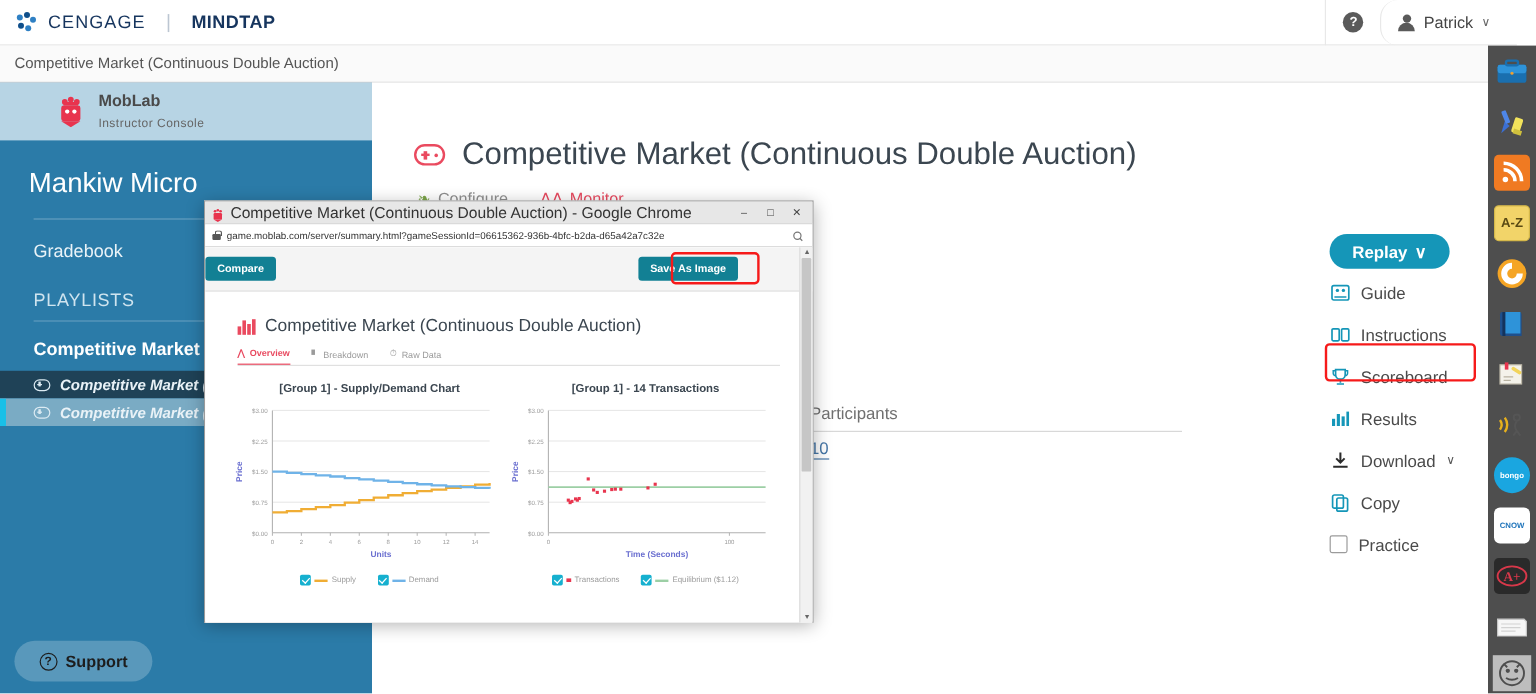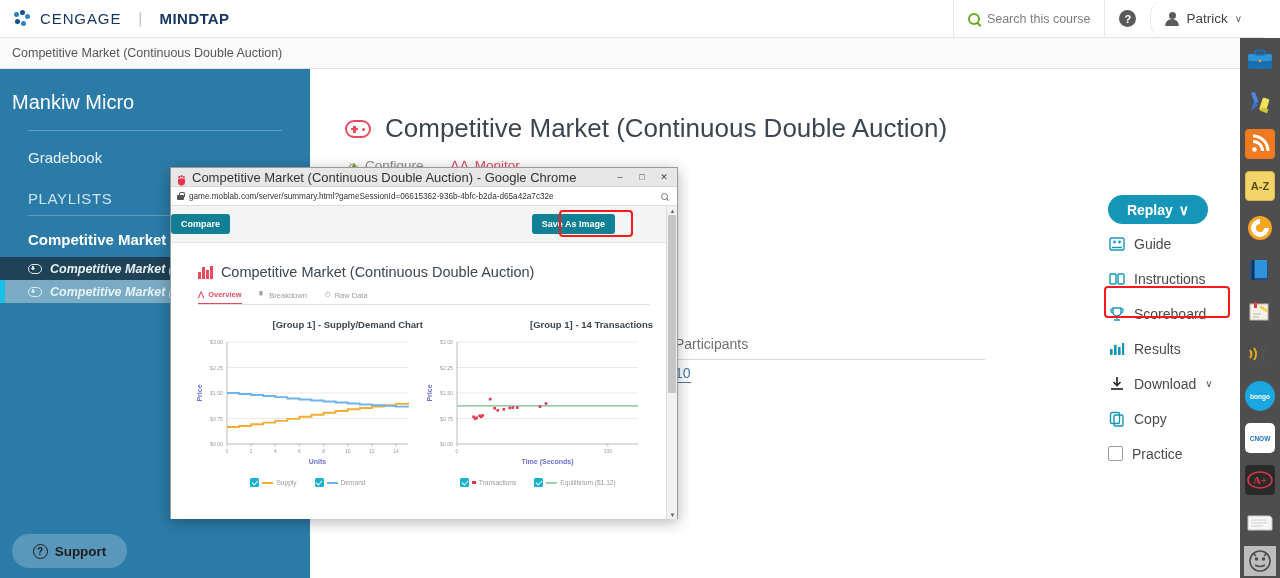--- a/index.html
+++ b/index.html
@@ -55,21 +55,21 @@
              font-weight:bold; cursor:pointer; }
 
   
   .leftnav { position:absolute; left:0; top:69px; width:310px; height:509px;
              background:#2b7ba8; overflow:hidden; }
   .ml-head { height:48px; background:#b7d4e4; display:flex; align-items:center; gap:10px; padding-left:46px;}
   .ml-logo { width:26px; height:26px; position:relative; }
   .ml-logo svg { display:block; }
   .ml-t1 { font-size:13.5px; color:#4a4a4a; font-weight:600; line-height:1.15;}
   .ml-t2 { font-size:10px; color:#666; letter-spacing:.4px; line-height:1.3;}
-  .course-title { color:#fff; font-size:20px; font-weight:300; padding:22px 0 16px 12px;}
+  .course-title { color:#fff; font-size:23px; font-weight:300; padding:22px 0 16px 24px;}
   .nav-div { height:1px; background:rgba(255,255,255,.28); margin:0 28px; }
   .gradebook { color:#eaf3f8; font-size:15px; padding:18px 0 18px 28px; cursor:pointer;}
   .playlists { color:#cfe4ef; font-size:15px; padding:6px 0 8px 28px; letter-spacing:.6px;}
   .pl-div { height:1px; background:rgba(255,255,255,.25); margin:0 28px 6px 28px;}
   .pl-title { color:#fff; font-size:15px; font-weight:bold; padding:9px 0 9px 28px;
               white-space:nowrap; overflow:hidden; }
   .pl-item { display:flex; align-items:center; gap:8px; height:23px; padding-left:28px;
              font-size:12.5px; font-style:italic; font-weight:bold; color:#e9f2f7;
              white-space:nowrap; overflow:hidden; cursor:pointer;}
   .pl-item.dark { background:#1f4257; }
@@ -164,21 +164,21 @@
   .rep-title { display:flex; align-items:center; gap:8px; padding:21px 0 0 27px; }
   .bar-ic { display:flex; align-items:flex-end; gap:1.5px; height:13px; }
   .bar-ic i { width:2.6px; background:#ea4a5f; display:block; }
   .rep-title h2 { font-size:14.5px; color:#3b4650; font-weight:400; }
   .rep-tabs { display:flex; gap:18px; padding:10px 0 0 27px; font-size:7.5px; color:#9b9b9b;}
   .rtab { display:flex; align-items:center; gap:4px; padding-bottom:4px; cursor:pointer;}
   .rtab.active { color:#e8495f; font-weight:bold; border-bottom:1.6px solid #e8495f;}
   .rep-div { height:1px; background:#e0e0e0; margin:0 27px; width:452px; }
   .charts { display:flex; padding:14px 0 0 22px; }
   .chart-blk { width:230px; }
-  .chart-title { text-align:right; font-size:9.5px; color:#3b4650; font-weight:bold;
+  .chart-title { text-align:center; font-size:9.5px; color:#3b4650; font-weight:bold;
                  margin-bottom:6px; }
   .legend { display:flex; justify-content:center; gap:18px; margin-top:8px; }
   .lg { display:flex; align-items:center; gap:3px; font-size:6.6px; color:#9b9b9b; }
   .lg-chk { width:9px;height:9px;background:#16b0cf;border-radius:1.5px;position:relative;flex:none;}
   .lg-chk::after{content:"";position:absolute;left:2.2px;top:1px;width:3px;height:5px;
                  border:1.4px solid #fff;border-top:none;border-left:none;transform:rotate(42deg);}
   .lg-line { width:11px;height:2px; display:inline-block;}
   .lg-dot { width:3.5px;height:3.5px;background:#e8354e;display:inline-block;}
   .ch-scroll { position:absolute; right:0; top:0; width:11px; height:313px; background:#f1f1f1;
                border-left:1px solid #dcdcdc; }
@@ -200,40 +200,54 @@
           <i></i>
           <i></i>
           <i></i>
       </span>
       <span class="brand-txt">CENGAGE</span>
       <span class="brand-sep">|</span>
       <span class="brand-txt2">MINDTAP</span>
     </div>
     <div class="top-right">
       <div class="tr-cell">
-        <span class="mag"></span>
-        <span>Search this course</span>
-      </div>
-      <div class="tr-cell">
         <span class="qmark">?</span>
       </div>
       <div class="tr-cell last">
         <span class="avatar-ic"></span>
         <span class="uname">Patrick</span>
         <span class="caret-d">∨</span>
       </div>
     </div>
   </div>
 
   <div class="crumbbar">
     <span class="crumb-txt">Competitive Market (Continuous Double Auction)</span>
     <span class="crumb-x">✕</span>
   </div>
 
   <div class="leftnav">
+    <div class="ml-head">
+      <span class="ml-logo">
+        <svg width="26" height="26" viewBox="0 0 26 26">
+          <rect x="5" y="8" width="16" height="13" rx="2" fill="#e8344e"></rect>
+          <path d="M5 21 L13 26 L21 21 Z" fill="#e8344e"></path>
+          <circle cx="8" cy="5" r="2.4" fill="#e8344e"></circle>
+          <circle cx="13" cy="3" r="2.4" fill="#e8344e"></circle>
+          <circle cx="18" cy="5" r="2.4" fill="#e8344e"></circle>
+          <rect x="7" y="5" width="12" height="3" fill="#e8344e"></rect>
+          <circle cx="10" cy="13" r="1.8" fill="#fff"></circle>
+          <circle cx="16" cy="13" r="1.8" fill="#fff"></circle>
+        </svg>
+      </span>
+      <span>
+        <span class="ml-t1">MobLab</span><br>
+        <span class="ml-t2">Instructor Console</span>
+      </span>
+    </div>
 
     <div class="course-title">Mankiw Micro</div>
     <div class="nav-div"></div>
     <div class="gradebook">Gradebook</div>
     <div class="playlists">PLAYLISTS</div>
     <div class="pl-div"></div>
     <div class="pl-title">Competitive Market (</div>
 
     <div class="pl-item dark">
       <span class="gp-ic"></span>

